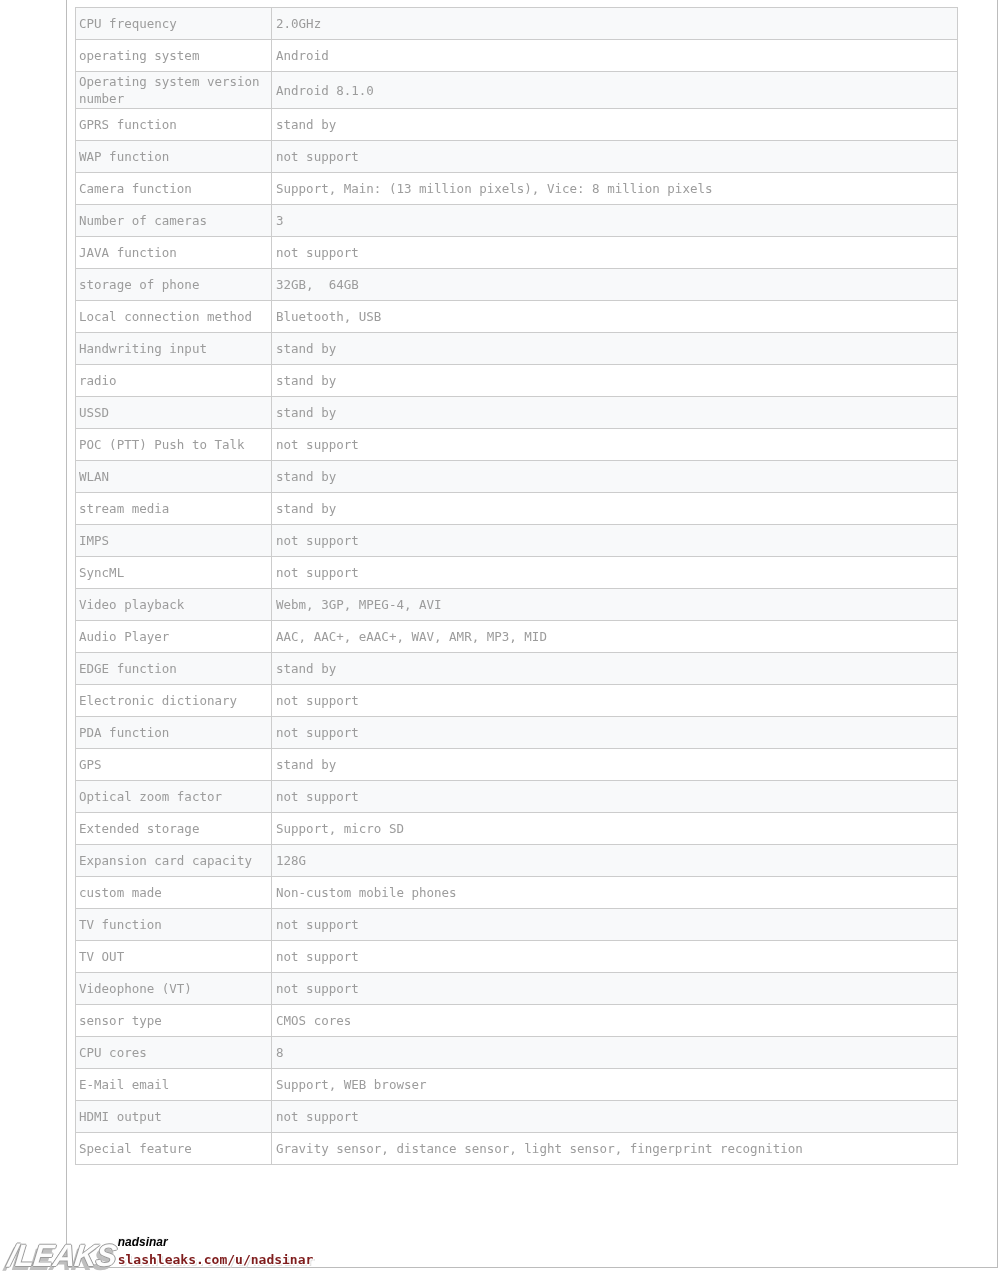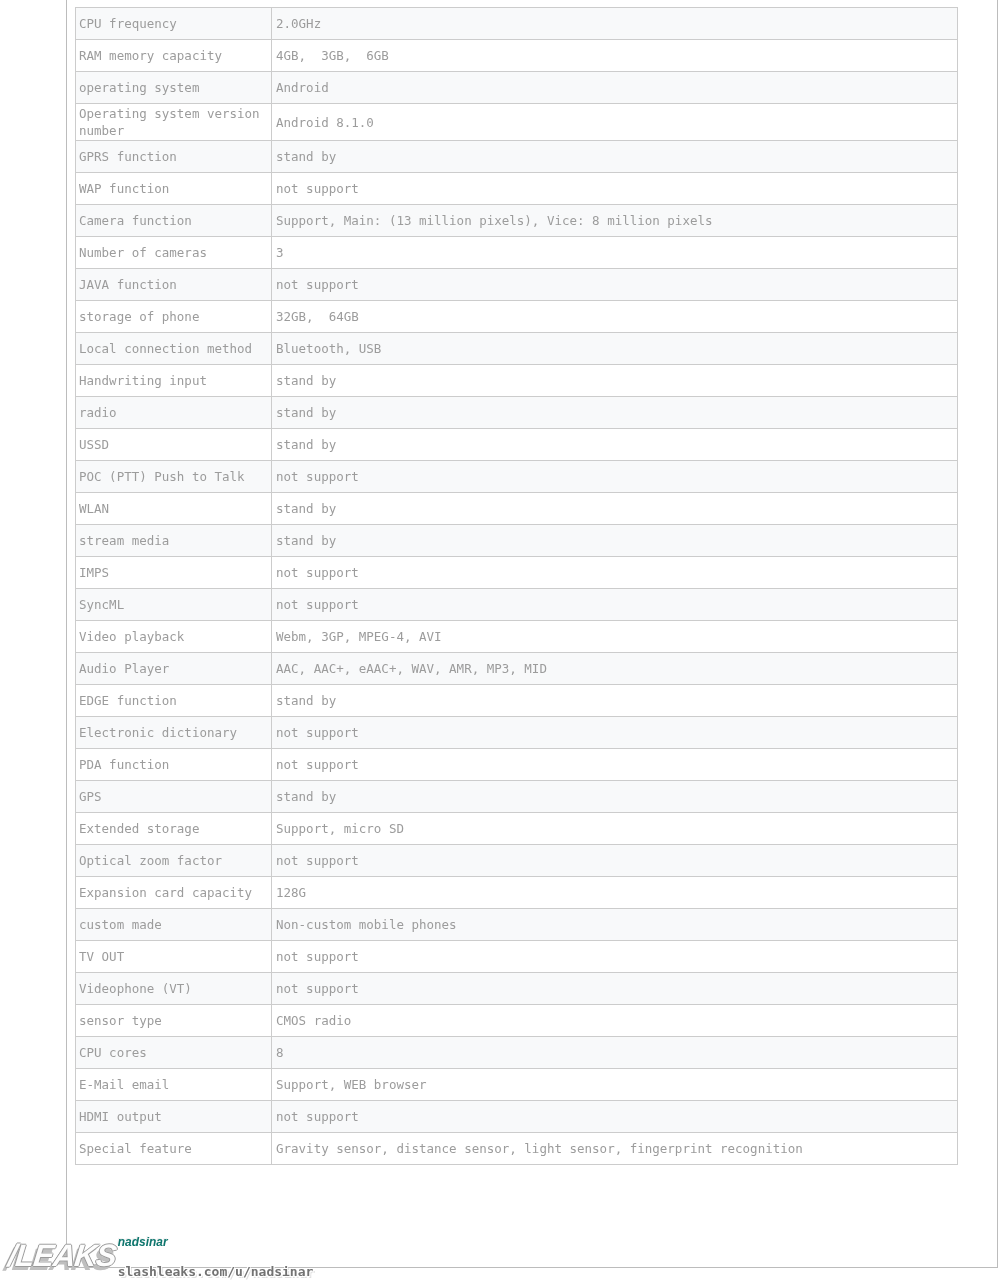--- a/index.html
+++ b/index.html
@@ -75,31 +75,31 @@
     display: flex;
     flex-direction: column;
     margin-left: 2px;
   }
   .wm-user {
     font-family: "Liberation Sans", sans-serif;
     font-weight: bold;
     font-style: italic;
     font-size: 12px;
     line-height: 14px;
-    color: #0f766e;
+    color: #000000;
     text-shadow: 1px 1px 0 #ffffff, -1px -1px 0 #f2f2f2;
     margin-top: 2px;
   }
   .wm-url {
     font-family: "DejaVu Sans Mono", "Liberation Mono", monospace;
     font-weight: bold;
     font-size: 13px;
     line-height: 15px;
-    color: #737373;
-    margin-top: 15px;
+    color: #7f1d1d;
+    margin-top: 3px;
     text-shadow:
       -1px -1px 0 #ffffff, 1px -1px 0 #ffffff,
       -1px 1px 0 #ffffff, 1px 1px 0 #ffffff,
       2px 2px 0 #e0e0e0;
   }
 </style>
 </head>
 <body>
 
 <div class="page-frame">
@@ -107,24 +107,20 @@
     <colgroup>
         <col class="c1">
         <col class="c2">
       </colgroup>
     <tbody id="spec-body">
   <tr>
     <td class="label-cell">CPU frequency</td>
     <td class="value-cell">2.0GHz</td>
   </tr>
 
-  <tr>
-    <td class="label-cell">RAM memory capacity</td>
-    <td class="value-cell">4GB,  3GB,  6GB</td>
-  </tr>
 
   <tr>
     <td class="label-cell">operating system</td>
     <td class="value-cell">Android</td>
   </tr>
 
   <tr>
     <td class="label-cell">Operating system version number</td>
     <td class="value-cell">Android 8.1.0</td>
   </tr>
@@ -229,55 +225,59 @@
     <td class="label-cell">PDA function</td>
     <td class="value-cell">not support</td>
   </tr>
 
   <tr>
     <td class="label-cell">GPS</td>
     <td class="value-cell">stand by</td>
   </tr>
 
   <tr>
+    <td class="label-cell">Optical zoom factor</td>
+    <td class="value-cell">not support</td>
+  </tr>
+
+  <tr>
     <td class="label-cell">Extended storage</td>
     <td class="value-cell">Support, micro SD</td>
   </tr>
 
   <tr>
-    <td class="label-cell">Optical zoom factor</td>
-    <td class="value-cell">not support</td>
-  </tr>
-
-  <tr>
     <td class="label-cell">Expansion card capacity</td>
     <td class="value-cell">128G</td>
   </tr>
 
   <tr>
     <td class="label-cell">custom made</td>
     <td class="value-cell">Non-custom mobile phones</td>
   </tr>
 
+  <tr>
+    <td class="label-cell">TV function</td>
+    <td class="value-cell">not support</td>
+  </tr>
 
   <tr>
     <td class="label-cell">TV OUT</td>
     <td class="value-cell">not support</td>
   </tr>
 
 
   <tr>
     <td class="label-cell">Videophone (VT)</td>
     <td class="value-cell">not support</td>
   </tr>
 
 
   <tr>
     <td class="label-cell">sensor type</td>
-    <td class="value-cell">CMOS radio</td>
+    <td class="value-cell">CMOS cores</td>
   </tr>
 
   <tr>
     <td class="label-cell">CPU cores</td>
     <td class="value-cell">8</td>
   </tr>
 
   <tr>
     <td class="label-cell">E-Mail email</td>
     <td class="value-cell">Support, WEB browser</td>

